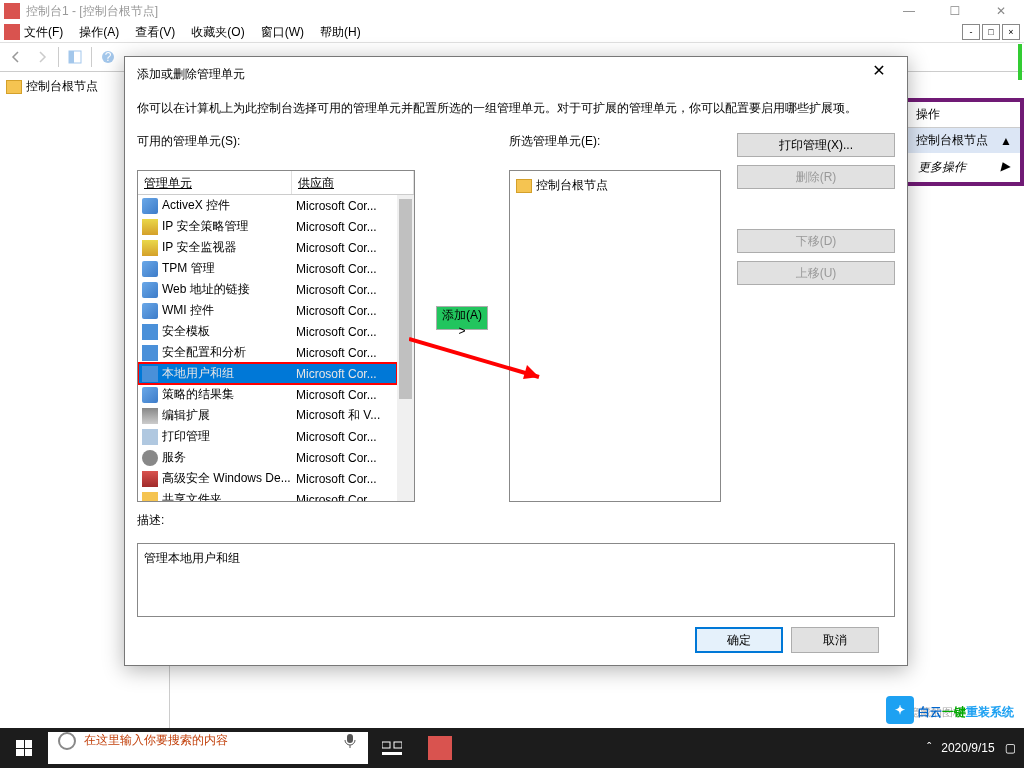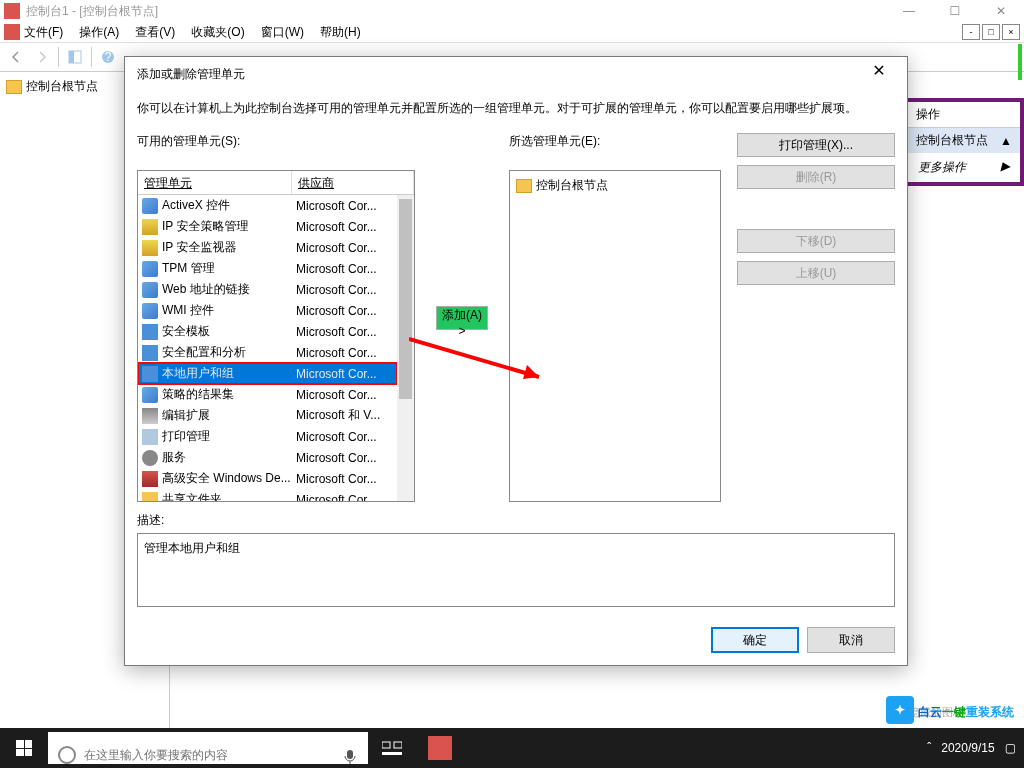--- a/index.html
+++ b/index.html
@@ -62,34 +62,34 @@
 
 .selbox { border: 1px solid #888; height: 332px; padding: 4px; }
 .selitem { display: flex; align-items: center; gap: 4px; padding: 2px; }
 
 .btn { height: 24px; border: 1px solid #adadad; background: #e1e1e1; padding: 0 12px; cursor: pointer; min-width: 130px; }
 .btn.primary { border: 2px solid #0078d7; background: #e5f1fb; }
 .btn:disabled { color: #999; }
 .addbtn { height: 24px; width: 52px; border: 1px solid #adadad; background: #22c55e; }
 
 .desc-box { margin: 10px 12px 0 12px; }
-.desc-box .lbl { margin-bottom: 4px; }
+.desc-box .lbl { margin-bottom: 14px; }
 .desc-box .box { border: 1px solid #888; height: 74px; padding: 6px; }
 
-.dlg-buttons { position: absolute; right: 12px; bottom: 12px; display: flex; gap: 8px; }
+.dlg-buttons { position: absolute; right: 28px; bottom: 12px; display: flex; gap: 8px; }
 .dlg-buttons .btn { min-width: 88px; height: 26px; }
 
 .arrow { position: absolute; left: 288px; top: 284px; pointer-events: none; }
 
 
 .taskbar { position: absolute; left: 0; bottom: 0; width: 1024px; height: 40px; background: #1c1c1c; display: flex; align-items: center; }
 .startbtn { width: 48px; height: 40px; display: flex; align-items: center; justify-content: center; }
 .win-logo { width: 16px; height: 16px; display: grid; grid-template-columns: 1fr 1fr; grid-template-rows: 1fr 1fr; gap: 1px; }
 .win-logo div { background: #fff; }
-.searchbox { width: 320px; height: 32px; background: #fff; display: flex; align-items: flex-end; padding: 0 10px; gap: 8px; color: #737373; margin-left: 0; }
+.searchbox { width: 320px; height: 32px; background: #fff; display: flex; align-items: flex-start; padding: 0 10px; gap: 8px; color: #c2410c; margin-left: 0; }
 .cortana { width: 18px; height: 18px; border: 2px solid #888; border-radius: 50%; }
 .task-icons { display: flex; margin-left: 0; }
 .task-icons > div { width: 48px; height: 40px; display: flex; align-items: center; justify-content: center; }
 .taskview { fill: #fff; }
 .pinned { width: 24px; height: 24px; }
 .tray { margin-left: auto; display: flex; align-items: center; color: #fff; padding-right: 8px; gap: 10px; }
 .watermark { position: absolute; right: 10px; bottom: 44px; display: flex; align-items: center; gap: 4px; }
 .wm-tw { width: 28px; height: 28px; background: #1da1f2; border-radius: 4px; display: flex; align-items: center; justify-content: center; color: #fff; font-weight: bold; }
 .wm-text { font-size: 18px; font-weight: bold; }
 .wm-c1 { color: #0066cc; }

